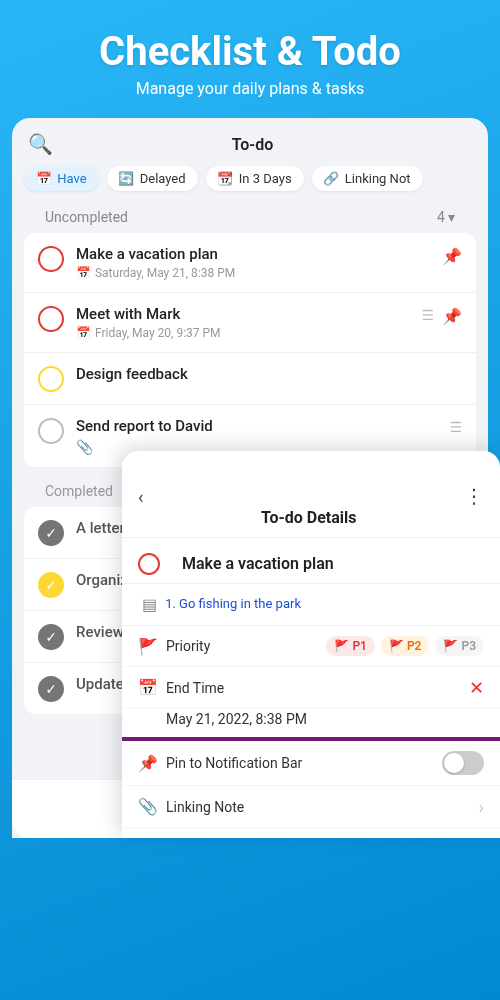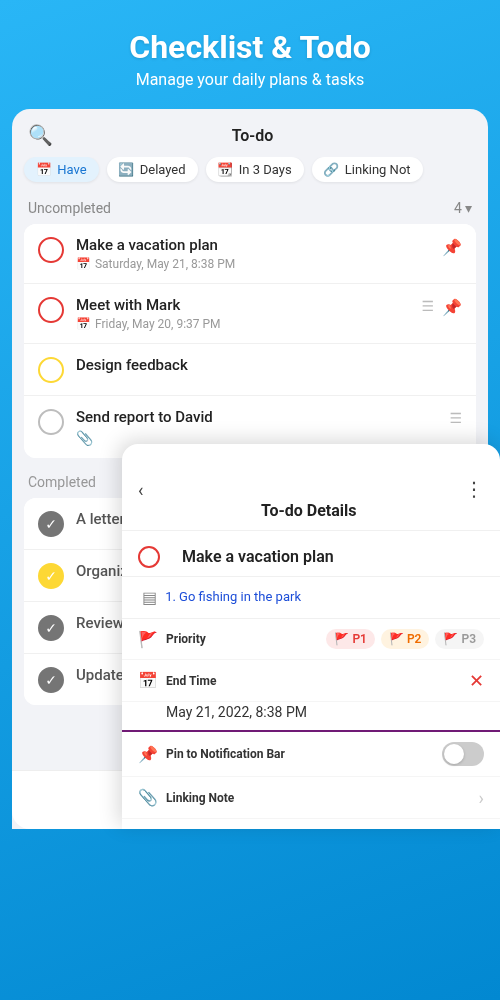--- a/index.html
+++ b/index.html
@@ -10,21 +10,21 @@
       font-family: -apple-system, BlinkMacSystemFont, 'Segoe UI', Roboto, sans-serif;
       overflow: hidden;
       position: relative;
     }
     .header-area {
       text-align: center;
       padding: 28px 20px 20px;
       color: white;
     }
     .header-area h1 {
-      font-size: 32px;
+      font-size: 40px;
       font-weight: 700;
       color: white;
       text-shadow: 0 1px 3px rgba(0,0,0,0.15);
     }
     .header-area p {
       font-size: 16px;
       color: white;
       margin-top: 4px;
     }
     .main-card {
@@ -72,21 +72,21 @@
       box-shadow: 0 1px 3px rgba(0,0,0,0.08);
     }
     .filter-tab.active {
       background: #e3f2fd;
       color: #1976d2;
     }
     .section-header {
       display: flex;
       align-items: center;
       justify-content: space-between;
-      padding: 6px 16px 8px;
+      padding: 6px 33px 8px;
       color: #888;
       font-size: 14px;
     }
     .section-header .count {
       display: flex;
       align-items: center;
       gap: 3px;
       color: #888;
       font-size: 14px;
     }
@@ -238,24 +238,23 @@
       padding: 10px 16px;
       border-bottom: 1px solid #f5f5f5;
     }
     .detail-row-icon {
       width: 28px;
       color: #888;
       font-size: 16px;
       flex-shrink: 0;
     }
     .detail-row-label {
-      font-size: 12px;
+      font-size: 14px;
       color: #333;
       flex: 1;
-      font-weight: bold;
     }
     .priority-chips {
       display: flex;
       gap: 6px;
     }
     .priority-chip {
       display: flex;
       align-items: center;
       gap: 3px;
       border-radius: 12px;
@@ -264,21 +263,21 @@
       font-weight: 600;
     }
     .p1 { background: #fde8e8; color: #e53935; }
     .p2 { background: #fff3e0; color: #ef6c00; }
     .p3 { background: #f5f5f5; color: #999; }
     .close-x { color: #e53935; font-size: 18px; }
     .date-value {
       font-size: 14px;
       color: #333;
       padding: 2px 28px 10px 44px;
-      border-bottom: 2px solid #701a75;
+      border-bottom: 4px solid #701a75;
     }
     .toggle-switch {
       width: 42px;
       height: 24px;
       background: #ccc;
       border-radius: 12px;
       position: relative;
       cursor: pointer;
     }
     .toggle-switch::after {

